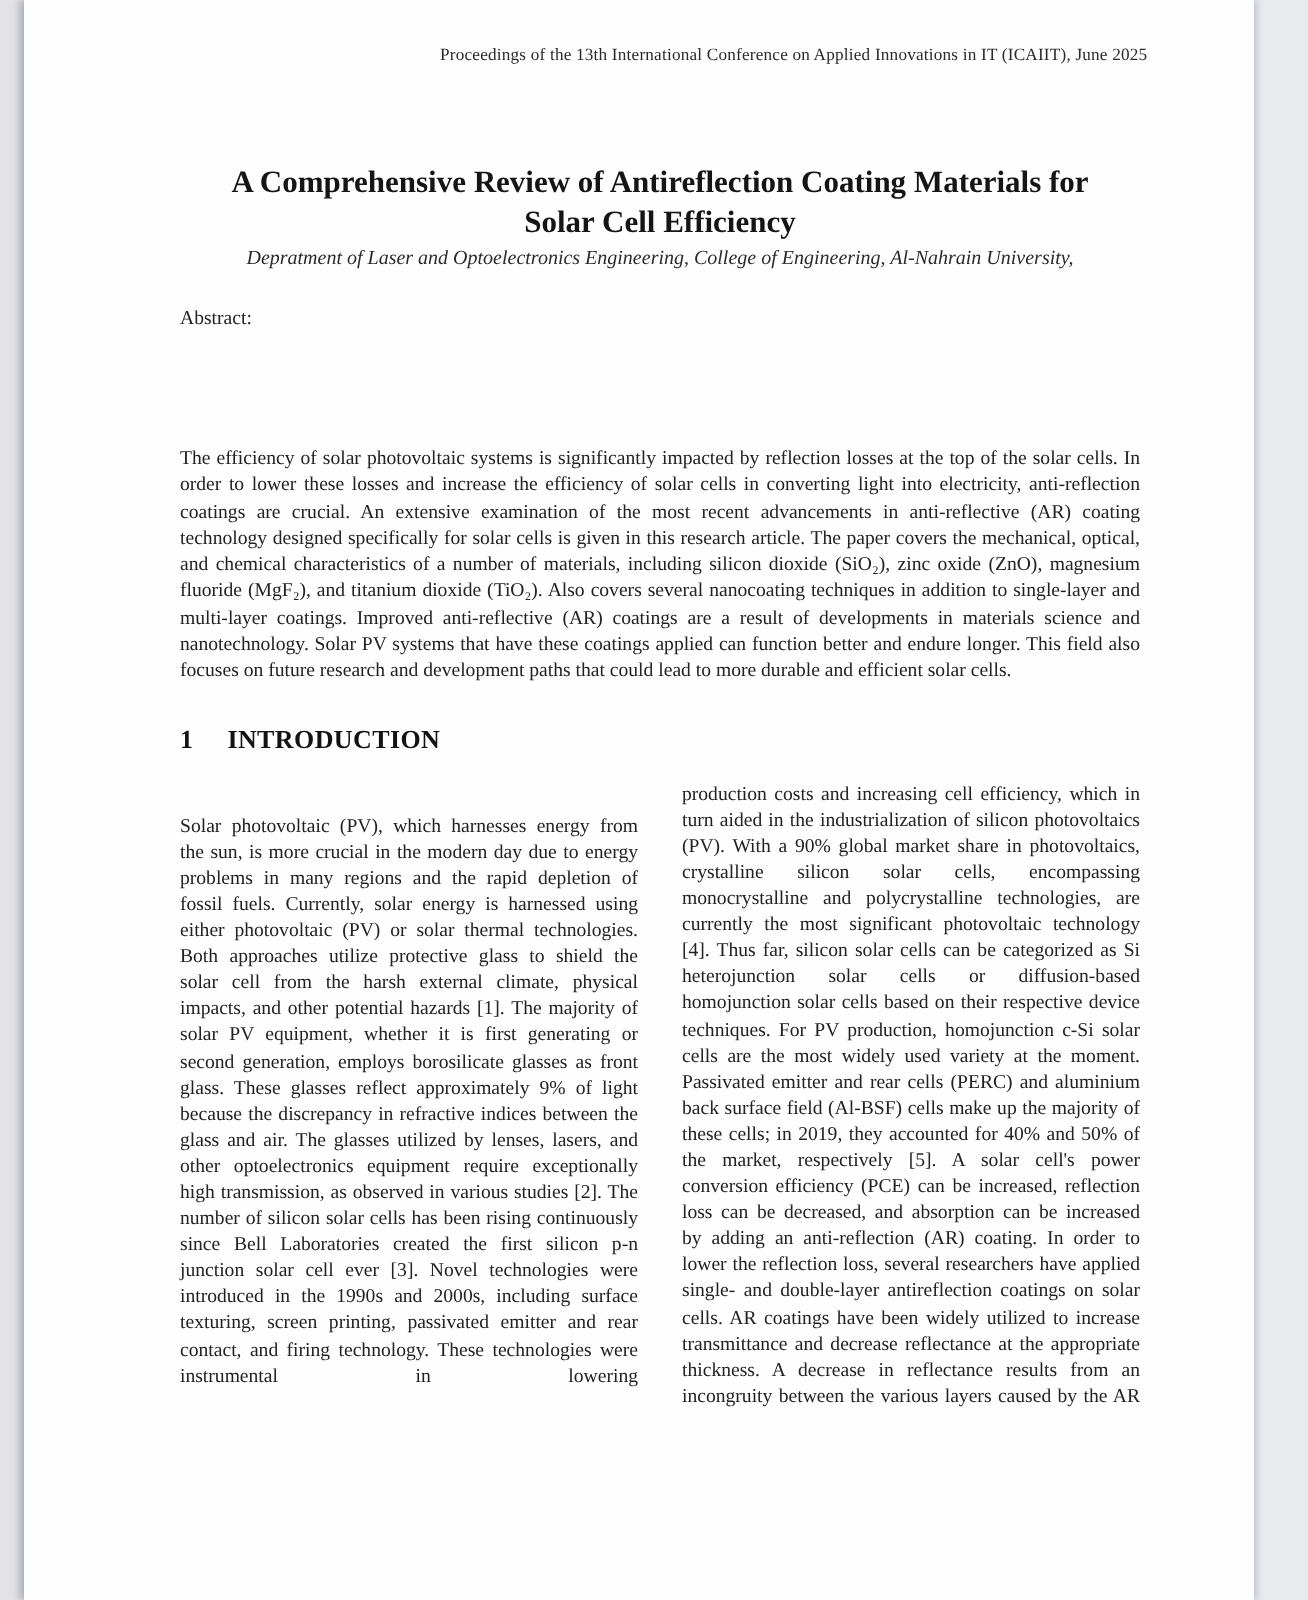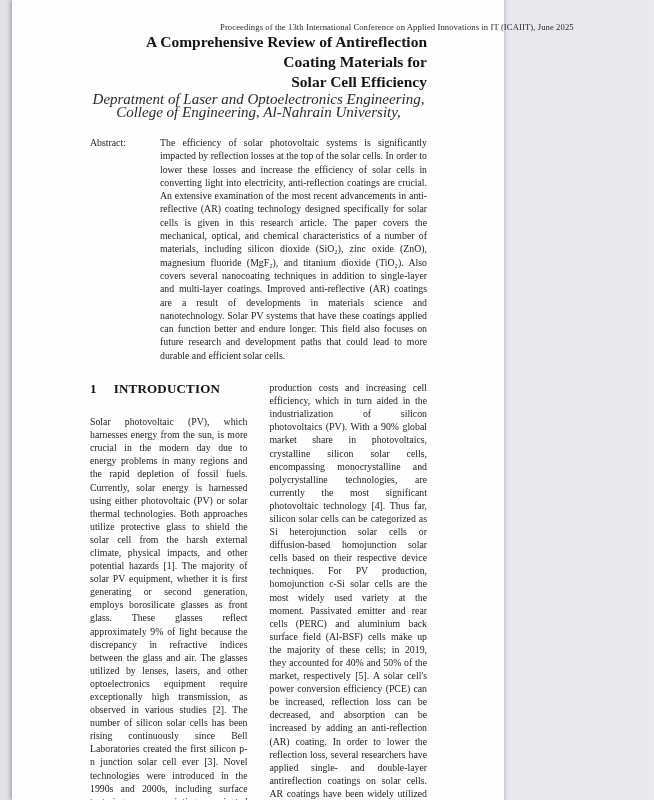--- a/index.html
+++ b/index.html
@@ -10,61 +10,62 @@
     color: #1d1d1f;
     overflow: hidden;
   }
   .photo-bg {
     position: relative;
     width: 654px; height: 800px;
     background: linear-gradient(90deg, #e2e2e7 0%, #e9eaee 100%);
   }
   .page {
     position: absolute;
-    left: 12px; top: 0; width: 492px; height: 800px;
+    left: 12px; top: 0; width: 615px; height: 800px;
     background: #fefefe;
     box-shadow: -2px 0 4px rgba(100,100,115,0.45), 2px 0 3px rgba(140,140,155,0.25);
-    padding: 0 77px 0 78px;
+    padding: 0 57px 0 78px;
   }
   .running-header {
     margin-top: 22px;
     margin-left: 130px;
     text-align: center;
     font-size: 8.6px;
     letter-spacing: 0.1px;
     color: #2a2a2c;
     white-space: nowrap;
   }
   .title {
-    text-align: right;
+    margin-top: 50px;
+    text-align: center;
     font-size: 15.5px;
     font-weight: bold;
     line-height: 20px;
     color: #151517;
   }
   .authors {
     margin-top: 19px;
     text-align: center;
     font-size: 10.6px;
     color: #1e1e20;
   }
   .affiliation {
     text-align: center;
     font-style: italic;
-    font-size: 15px;
+    font-size: 10px;
     line-height: 13px;
     margin-top: 1px;
     color: #2a2a2c;
   }
   .meta-row {
     display: flex;
     align-items: flex-start;
   }
   .meta-row.keywords { margin-top: 37px; }
-  .meta-row.abstract { margin-top: 17px; }
+  .meta-row.abstract { margin-top: 17px; flex-direction: column; }
   .meta-label {
     flex: 0 0 70px;
     font-size: 9.8px;
     line-height: 13.3px;
     color: #222224;
   }
   .meta-text {
     flex: 1;
     font-size: 9.8px;
     line-height: 13.3px;
@@ -86,20 +87,21 @@
     letter-spacing: 0.2px;
   }
   .section-heading .sec-num { display: inline-block; margin-right: 17px; }
   .body-text {
     font-size: 9.8px;
     line-height: 13.1px;
     text-align: justify;
     text-align-last: justify;
     color: #222224;
     word-spacing: 0.3px;
+    margin-top: 29px;
   }
 </style>
 </head>
 <body>
 
 <div class="photo-bg">
   <div class="page">
 
     <div class="running-header">Proceedings of the 13th International Conference on Applied Innovations in IT (ICAIIT), June 2025</div>
 

